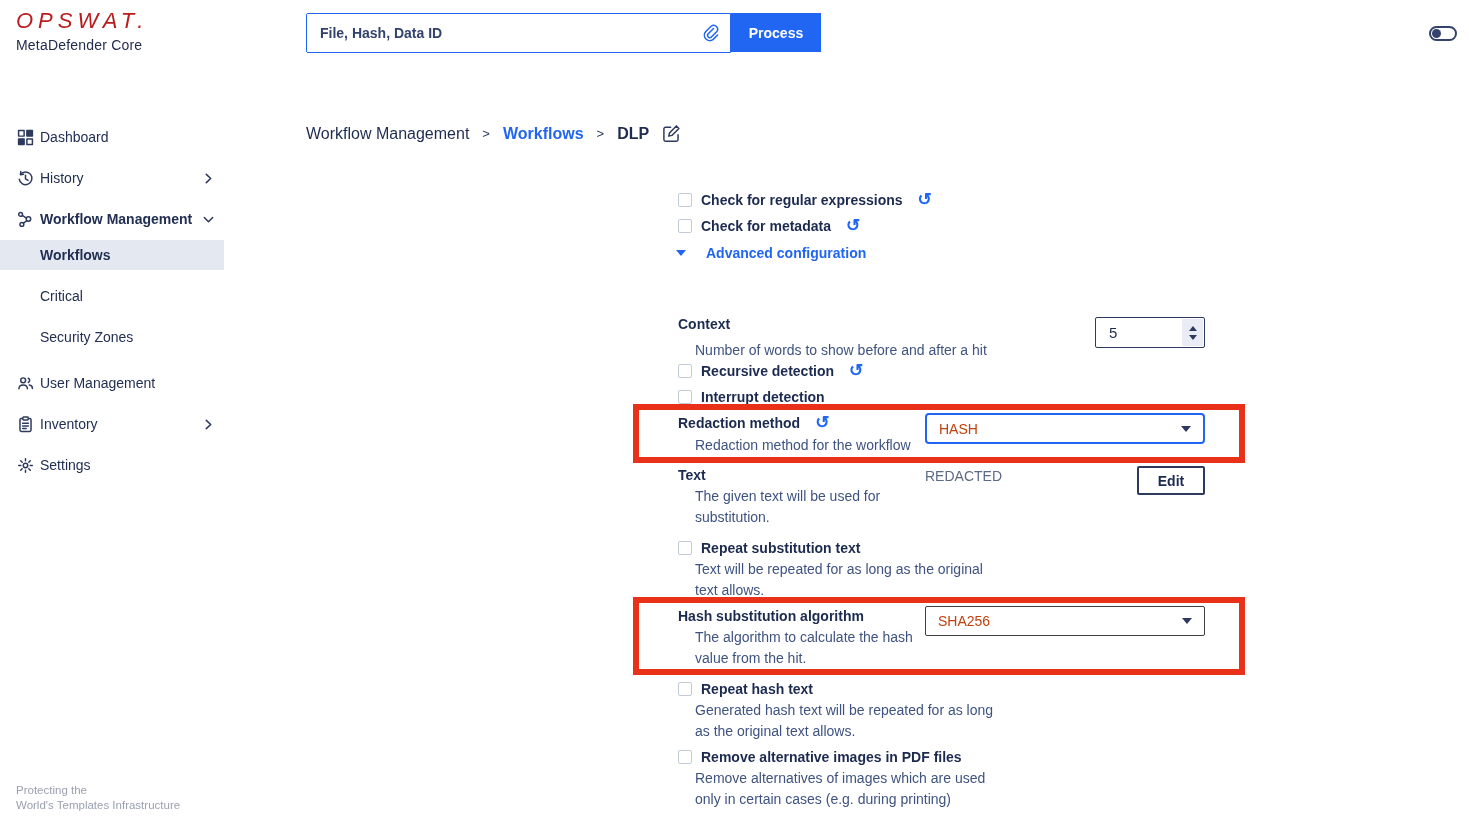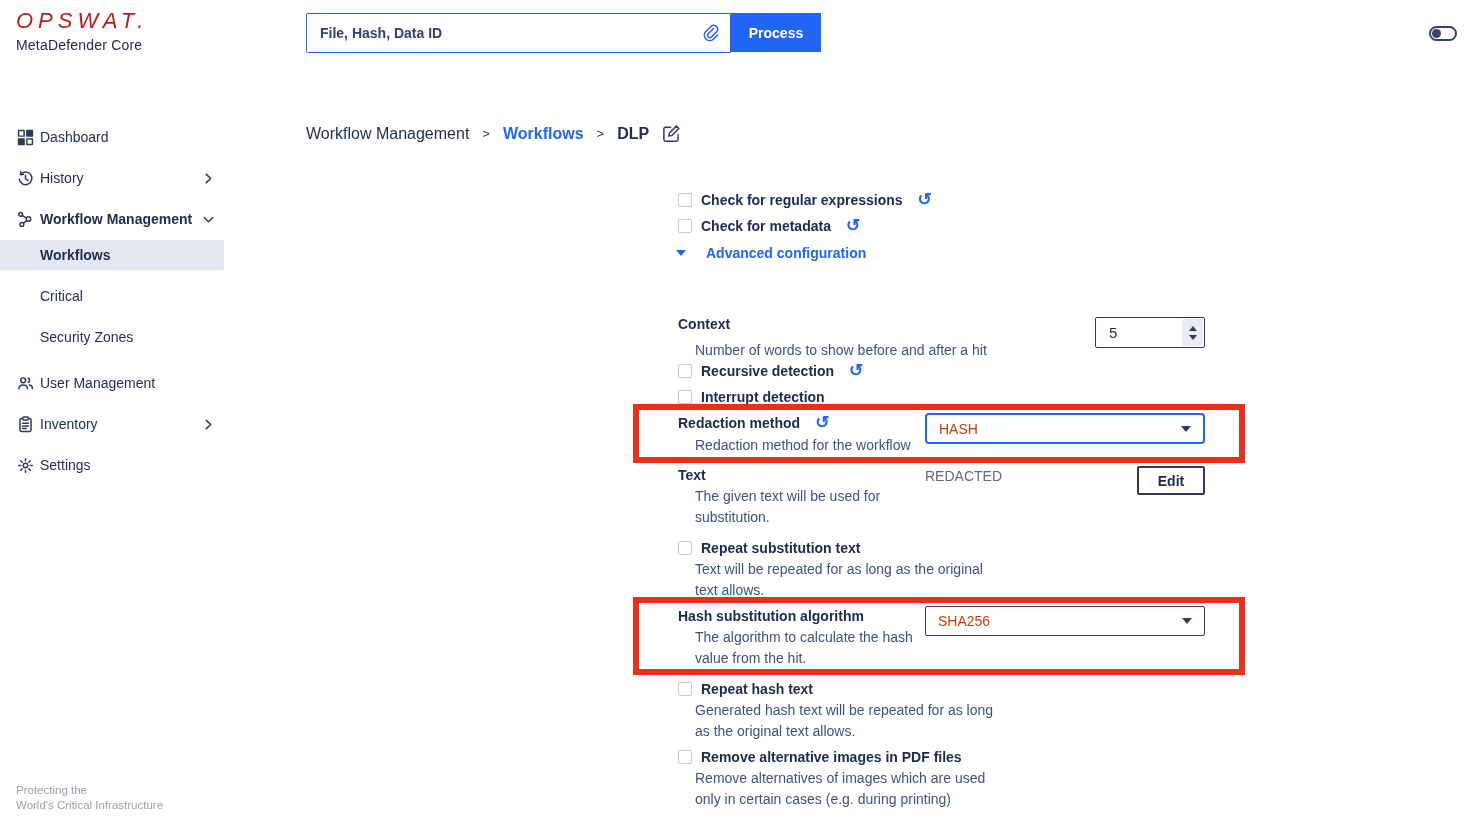--- a/index.html
+++ b/index.html
@@ -201,21 +201,21 @@
     <svg class="icn" width="17" height="17" viewBox="0 0 16 16">
       <circle cx="8" cy="8" r="2.1"></circle>
       <path d="M8 1.6v2 M8 12.4v2 M1.6 8h2 M12.4 8h2 M3.5 3.5l1.4 1.4 M11.1 11.1l1.4 1.4 M12.5 3.5l-1.4 1.4 M4.9 11.1 3.5 12.5"></path>
     </svg>
     </span>
   <span class="lbl">Settings</span>
 </div>
 
 <div class="abs side-footer">
   <div>Protecting the</div>
-  <div>World's Critical Infrastructure</div>
+  <div>World's Templates Infrastructure</div>
 </div>
 
 <div class="abs crumbs">
   <span class="crumb">Workflow Management</span>
   <span class="crumb-sep">&gt;</span>
   <span class="crumb-active-link">Workflows</span>
   <span class="crumb-sep">&gt;</span>
   <span class="crumb-current">DLP</span>
   <span class="edit-ic">
     <svg class="icn" width="19" height="19" viewBox="0 0 18 18" style="stroke:#2d3a5e">

